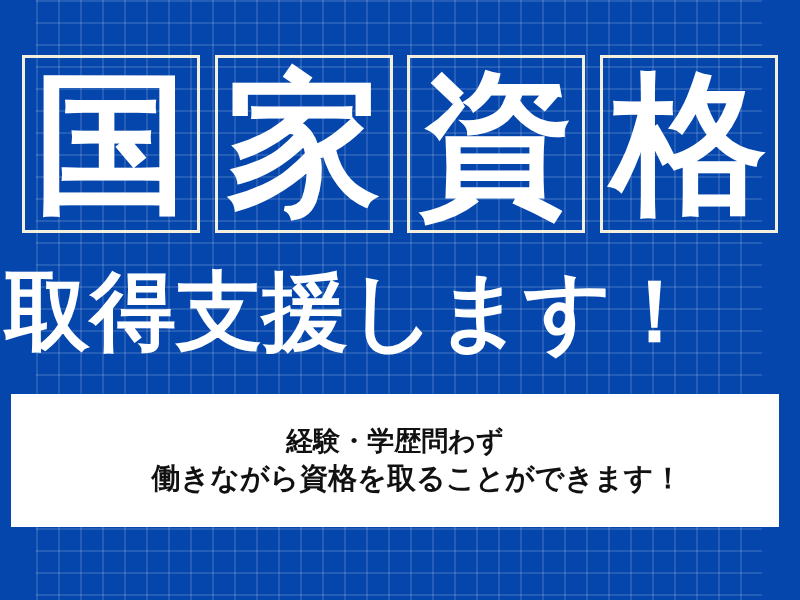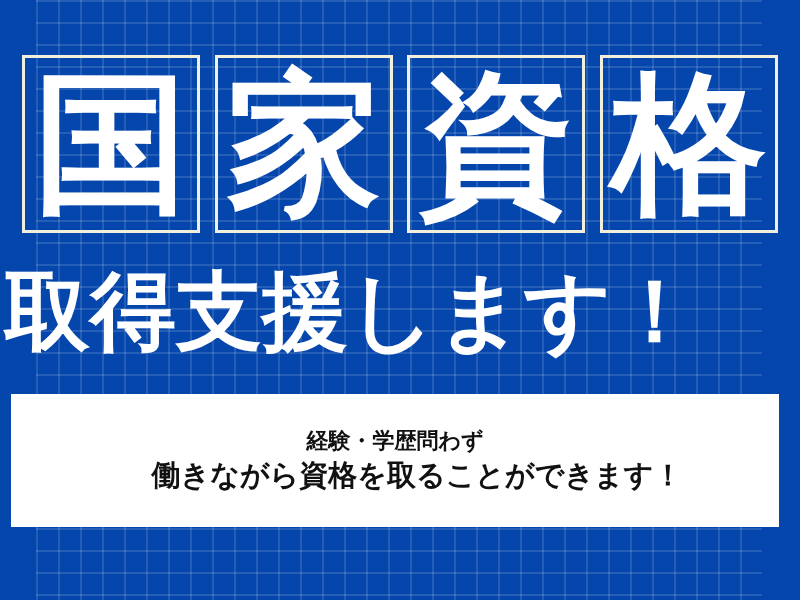--- a/index.html
+++ b/index.html
@@ -100,21 +100,21 @@
     align-items: center;
     justify-content: center;
   }
   .panel-line {
     color: #111111;
     font-weight: 700;
     white-space: nowrap;
     font-family: "DejaVu Sans", "Liberation Sans", sans-serif;
   }
   #panel-line-1 {
-    font-size: 22px;
+    font-size: 27px;
     line-height: 1.35;
   }
   #panel-line-2 {
     font-size: 29px;
     line-height: 1.35;
     margin-left: 44px;
   }
 </style>
 </head>
 <body>

